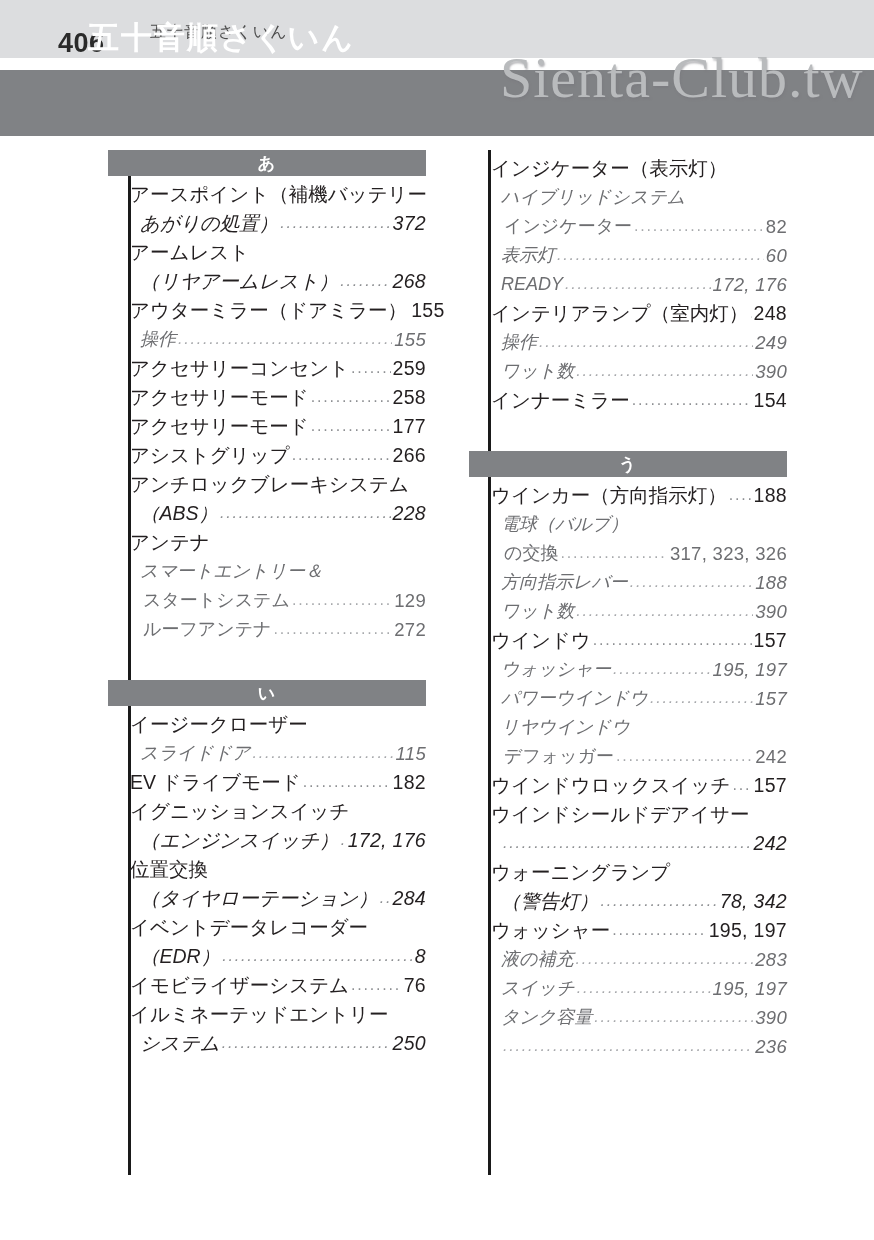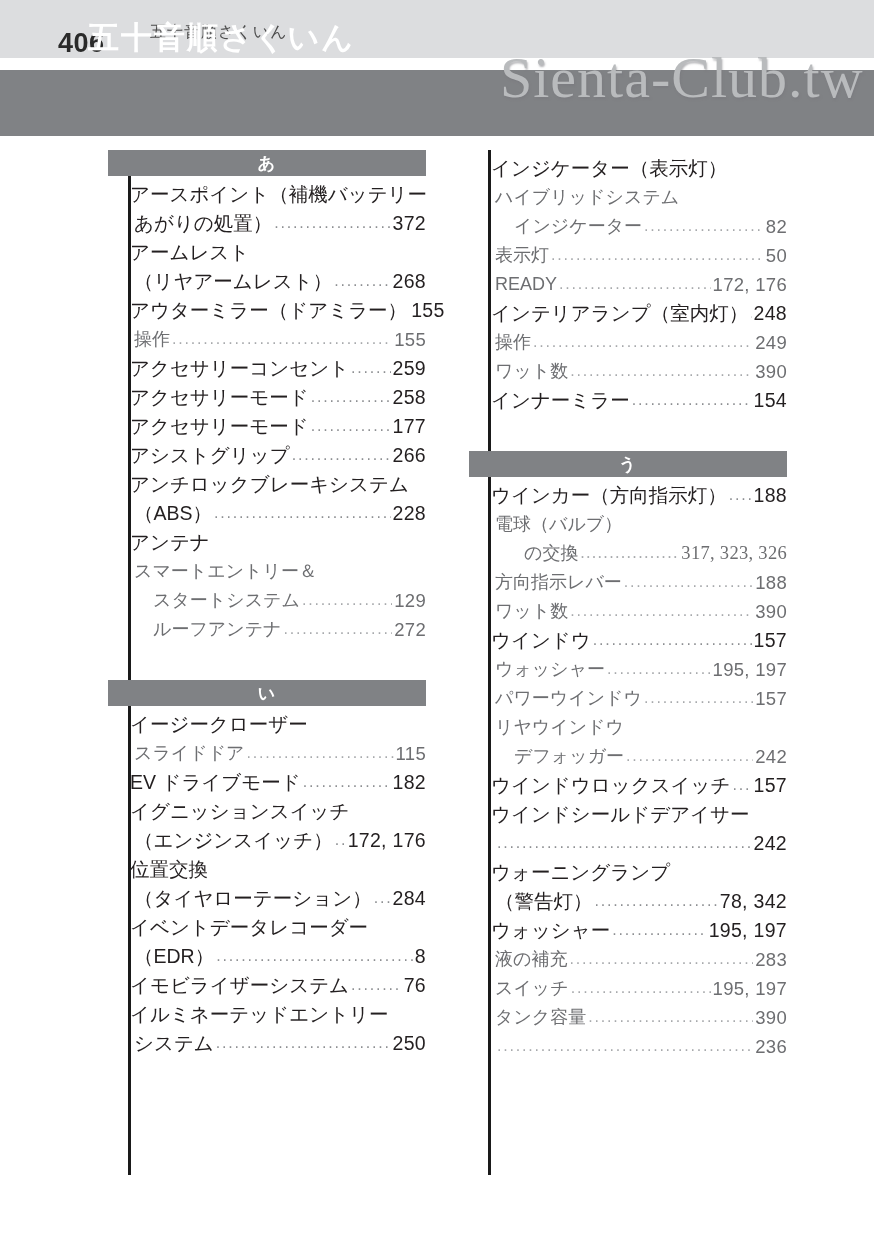--- a/index.html
+++ b/index.html
@@ -102,23 +102,23 @@
 
   .entry-line {
     display: flex;
     align-items: flex-end;
     font-size: 19.5px;
     line-height: 29px;
     color: #231f20;
     white-space: nowrap;
   }
   .entry-line.sub   { color: #6d6e71; font-size: 18px; }
-  .entry-line.ind1  { padding-left: 4px; }
-  .entry-line.ind2  { padding-left: 23px; }
-  .entry-line.ind3  { padding-left: 33px; font-family: Liberation Serif, serif; }
+  .entry-line.ind1  { padding-left: 10px; font-style: italic; }
+  .entry-line.ind2  { padding-left: 13px; }
+  .entry-line.ind3  { padding-left: 13px; }
 
   .e-text { flex: 0 0 auto; }
 
   .e-leader {
     flex: 1 1 auto;
     overflow: hidden;
     white-space: nowrap;
     margin: 0 2px;
     color: #8d8f92;
     font-size: 16px;
@@ -287,21 +287,21 @@
         <span class="e-text">ハイブリッドシステム</span>
       </div>
       <div class="entry-line sub ind2">
         <span class="e-text">インジケーター</span>
         <span class="e-leader">........................................................................................................................................................................................................</span>
         <span class="e-page">82</span>
       </div>
       <div class="entry-line sub ind1">
         <span class="e-text">表示灯</span>
         <span class="e-leader">........................................................................................................................................................................................................</span>
-        <span class="e-page">50</span>
+        <span class="e-page">60</span>
       </div>
       <div class="entry-line sub ind1">
         <span class="e-text">READY</span>
         <span class="e-leader">........................................................................................................................................................................................................</span>
         <span class="e-page">172, 176</span>
       </div>
       <div class="entry-line">
         <span class="e-text">インテリアランプ（室内灯）</span>
         <span class="e-leader">........................................................................................................................................................................................................</span>
         <span class="e-page">248</span>

